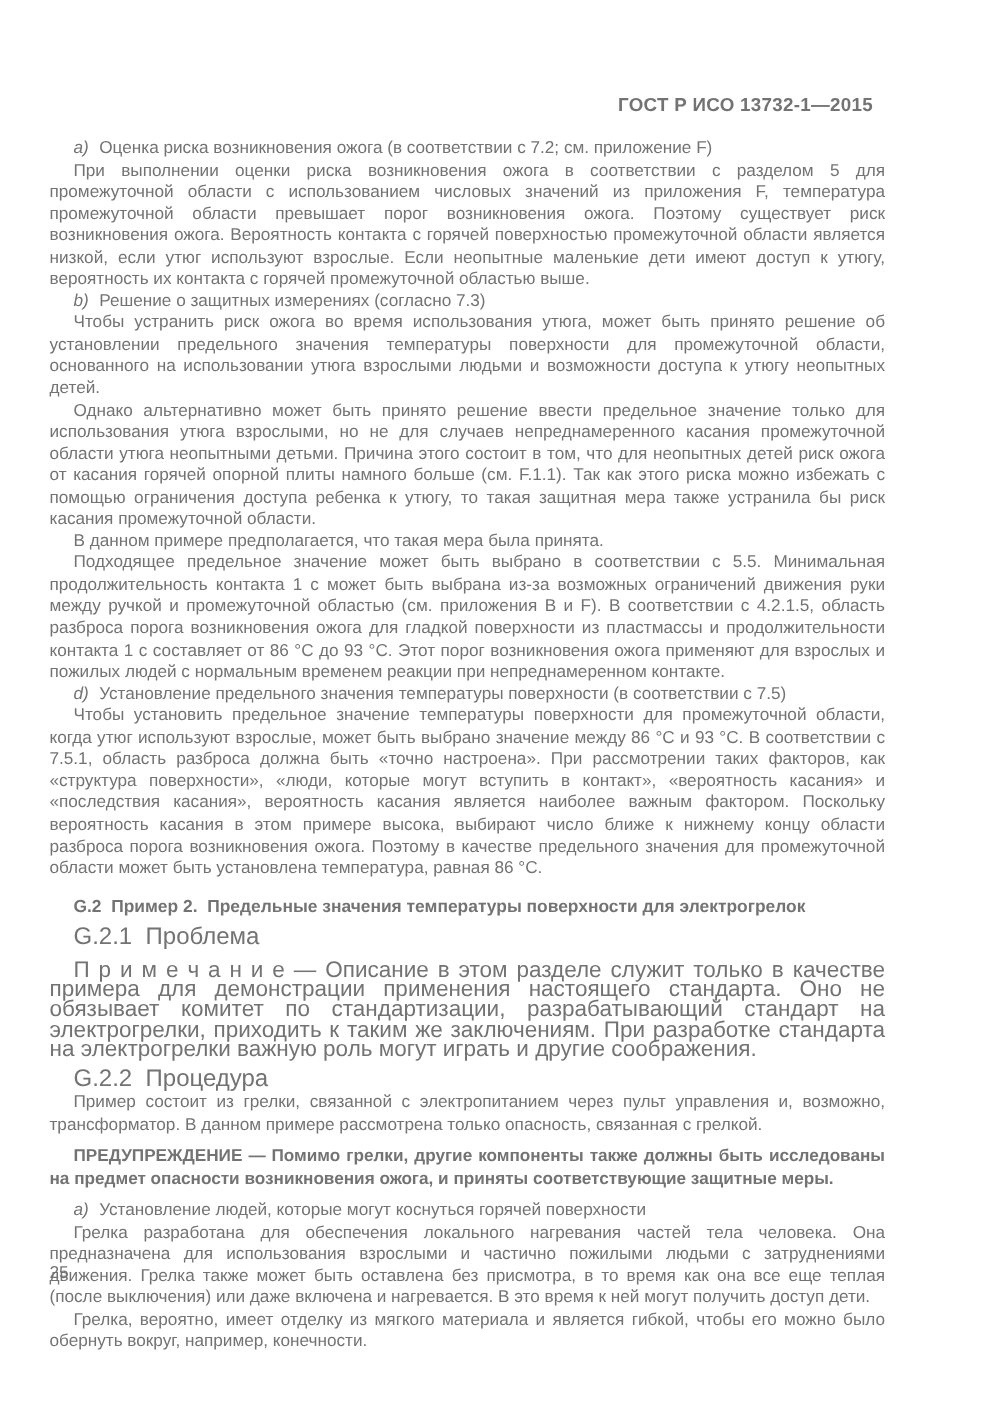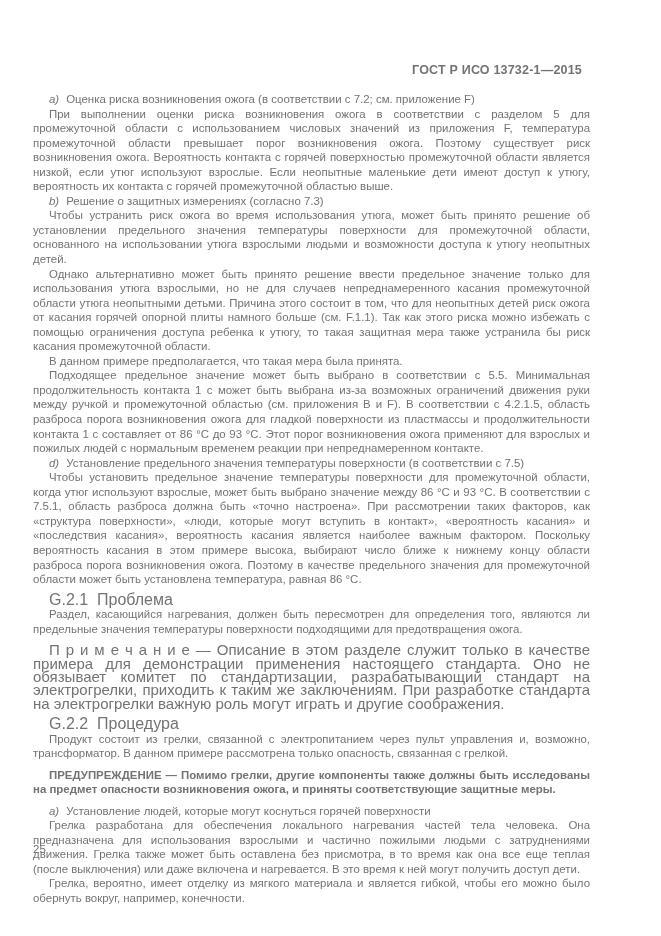--- a/index.html
+++ b/index.html
@@ -99,30 +99,30 @@
 
     <p class="para">В данном примере предполагается, что такая мера была принята.</p>
 
 
     <p class="para">Подходящее предельное значение может быть выбрано в соответствии с 5.5. Минимальная продолжительность контакта 1 с может быть выбрана из-за возможных ограничений движения руки между ручкой и промежуточной областью (см. приложения В и F). В соответствии с 4.2.1.5, область разброса порога возникновения ожога для гладкой поверхности из пластмассы и продолжительности контакта 1 с составляет от 86 °С до 93 °С. Этот порог возникновения ожога применяют для взрослых и пожилых людей с нормальным временем реакции при непреднамеренном контакте.</p>
 
     <p class="li"><span class="marker">d)</span><span>Установление предельного значения температуры поверхности (в соответствии с 7.5)</span></p>
 
     <p class="para">Чтобы установить предельное значение температуры поверхности для промежуточной области, когда утюг используют взрослые, может быть выбрано значение между 86 °С и 93 °С. В соответствии с 7.5.1, область разброса должна быть «точно настроена». При рассмотрении таких факторов, как «структура поверхности», «люди, которые могут вступить в контакт», «вероятность касания» и «последствия касания», вероятность касания является наиболее важным фактором. Поскольку вероятность касания в этом примере высока, выбирают число ближе к нижнему концу области разброса порога возникновения ожога. Поэтому в качестве предельного значения для промежуточной области может быть установлена температура, равная 86 °С.</p>
 
+    <p class="h1">G.2  Пример 2.  Предельные значения температуры поверхности для электрогрелок</p>
 
     <p class="h2">G.2.1  Проблема</p>
 
-    <p class="para">Раздел, касающийся нагревания, должен быть пересмотрен для определения того, являются ли предельные значения температуры поверхности подходящими для предотвращения ожога.</p>
 
     <p class="note">П&nbsp;р&nbsp;и&nbsp;м&nbsp;е&nbsp;ч&nbsp;а&nbsp;н&nbsp;и&nbsp;е — Описание в этом разделе служит только в качестве примера для демонстрации применения настоящего стандарта. Оно не обязывает комитет по стандартизации, разрабатывающий стандарт на электрогрелки, приходить к таким же заключениям. При разработке стандарта на электрогрелки важную роль могут играть и другие соображения.</p>
 
     <p class="h2">G.2.2  Процедура</p>
 
-    <p class="para">Продукт состоит из грелки, связанной с электропитанием через пульт управления и, возможно, трансформатор. В данном примере рассмотрена только опасность, связанная с грелкой.</p>
+    <p class="para">Пример состоит из грелки, связанной с электропитанием через пульт управления и, возможно, трансформатор. В данном примере рассмотрена только опасность, связанная с грелкой.</p>
 
     <p class="warning">ПРЕДУПРЕЖДЕНИЕ — Помимо грелки, другие компоненты также должны быть исследованы на предмет опасности возникновения ожога, и приняты соответствующие защитные меры.</p>
 
     <p class="li"><span class="marker">a)</span><span>Установление людей, которые могут коснуться горячей поверхности</span></p>
 
     <p class="para">Грелка разработана для обеспечения локального нагревания частей тела человека. Она предназначена для использования взрослыми и частично пожилыми людьми с затруднениями движения. Грелка также может быть оставлена без присмотра, в то время как она все еще теплая (после выключения) или даже включена и нагревается. В это время к ней могут получить доступ дети.</p>
 
 
     <p class="para">Грелка, вероятно, имеет отделку из мягкого материала и является гибкой, чтобы его можно было обернуть вокруг, например, конечности.</p>
 

